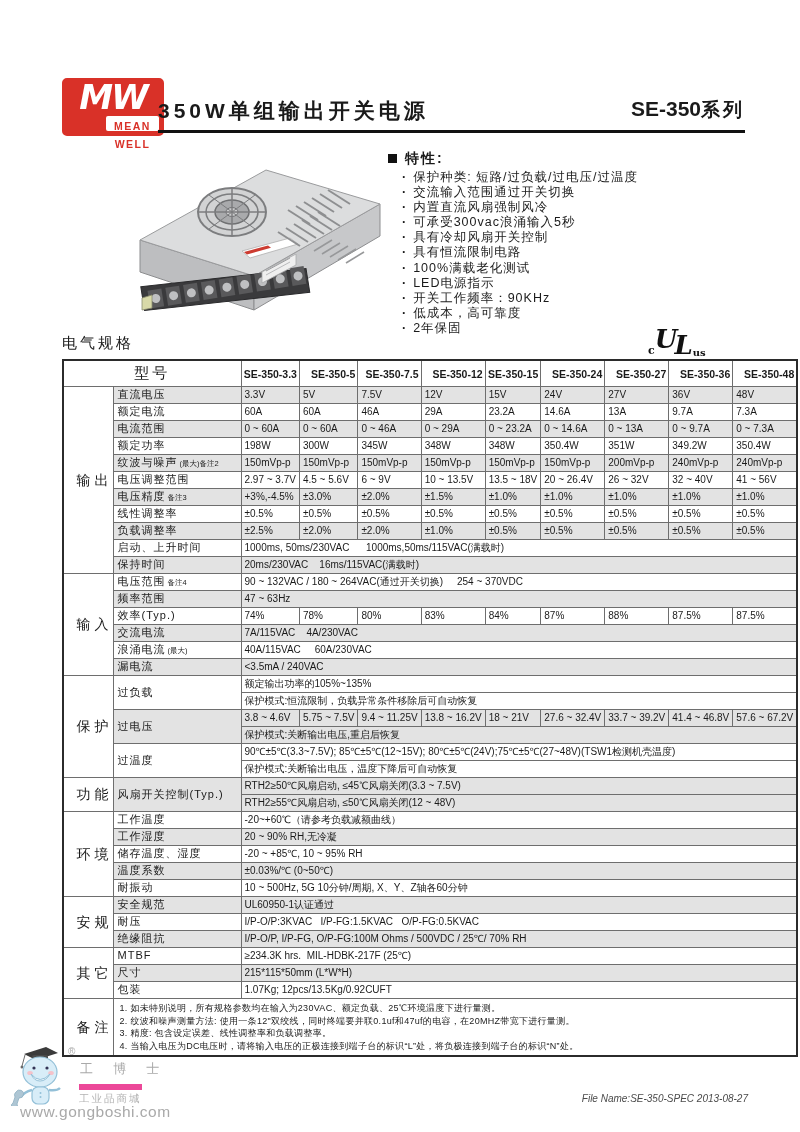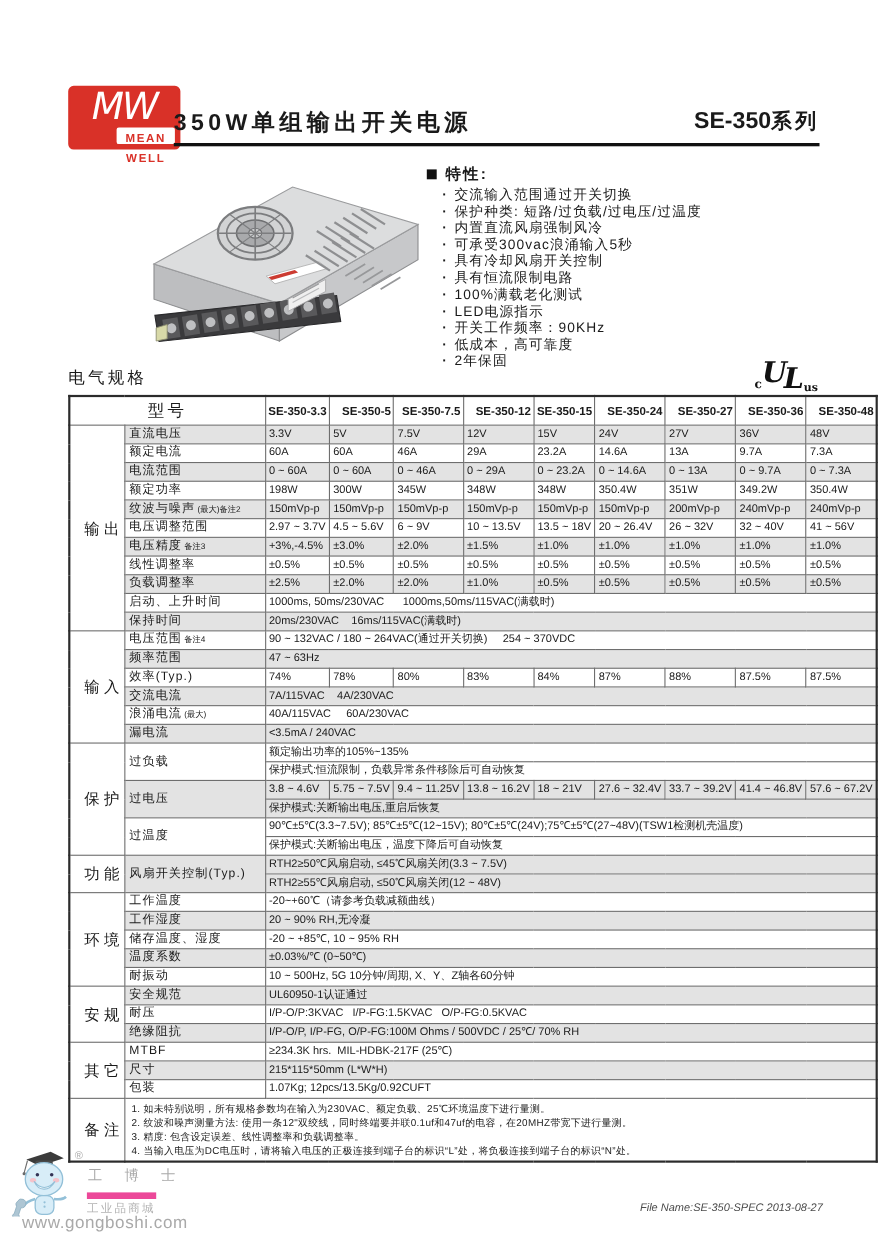--- a/index.html
+++ b/index.html
@@ -1,38 +1,38 @@
 <!DOCTYPE html>
 <html><head>
 <meta charset="utf-8">
 <style>
   html,body{margin:0;padding:0;}
   body{width:800px;height:1132px;background:#fff;font-family:"Liberation Sans",sans-serif;color:#1a1a1a;position:relative;overflow:hidden;}
   .abs{position:absolute;}
   
   .mw-logo{left:62px;top:78px;width:102px;height:58px;background:#d93128;border-radius:5px;border:2px solid #d93128;box-sizing:border-box;}
-  .mw-mw{position:absolute;top:-3px;left:0;right:0;text-align:center;color:#fff;font-style:italic;font-weight:normal;font-size:34px;letter-spacing:-2px;font-family:"DejaVu Sans",sans-serif;}
+  .mw-mw{position:absolute;top:-3px;left:0;right:0;text-align:center;color:#fff;font-style:italic;font-weight:bold;font-size:34px;letter-spacing:-2px;font-family:"DejaVu Sans",sans-serif;}
   .mw-band{position:absolute;left:3px;right:3px;bottom:3px;height:15px;background:#fff;border-radius:2px;text-align:center;margin-left:39px;}
   .mw-band span{color:#d93128;font-weight:bold;font-size:10.5px;letter-spacing:1.5px;line-height:15px;}
   .doc-title{left:158px;top:97px;font-size:21px;font-weight:bold;letter-spacing:4px;}
   .doc-series{right:55px;top:97px;font-size:21px;font-weight:bold;text-align:right;}
   .doc-series .suffix{font-size:19px;letter-spacing:3px;}
   .title-underline{left:158px;top:130px;width:587px;height:3px;background:#111;}
   
   .features{left:388px;top:150px;width:375px;}
   .feat-head{font-size:14px;font-weight:bold;letter-spacing:2px;margin-bottom:2px;}
   .feat-head .sq{display:inline-block;width:9px;height:9px;background:#111;margin-right:8px;}
   .features ul{list-style:none;margin:0;padding:0 0 0 14px;}
   .features li{font-size:12.5px;line-height:15.1px;letter-spacing:1px;white-space:nowrap;}
   .features li::before{content:"·";font-weight:bold;margin-right:6px;}
   
   .photo{left:82px;top:148px;width:300px;height:192px;}
   
   .spec-heading{left:62px;top:334px;font-size:15px;letter-spacing:3px;}
-  .ul-mark{left:686px;top:324px;font-family:"DejaVu Serif",serif;color:#111;}
+  .ul-mark{left:648px;top:324px;font-family:"DejaVu Serif",serif;color:#111;}
   .ul-mark .c{font-size:11px;font-weight:bold;vertical-align:-4px;}
   .ul-mark .U{font-size:26px;font-weight:bold;font-style:italic;letter-spacing:-3px;vertical-align:2px;}
   .ul-mark .L{font-size:26px;font-weight:bold;font-style:italic;vertical-align:-4px;}
   .ul-mark .us{font-size:10px;font-weight:bold;vertical-align:-6px;}
   
   .spec-table-wrap{left:62px;top:359px;}
   table{border-collapse:collapse;table-layout:fixed;}
   td,th{border:1px solid #6e6e6e;overflow:hidden;white-space:nowrap;box-sizing:border-box;}
   table{border:2px solid #2b2b2b;}
   th.model-label{font-size:15px;font-weight:normal;text-align:center;padding:3px 6px;letter-spacing:3px;height:24px;}
@@ -139,22 +139,22 @@
   <g>
     <polygon points="180,124 214,106 214,117 180,135" fill="#efefef" stroke="#a8a9ab" stroke-width="0.8"></polygon>
     <line x1="184" y1="123" x2="208" y2="110" stroke="#9a9b9d" stroke-width="1"></line>
     <line x1="184" y1="127" x2="208" y2="114" stroke="#b9babc" stroke-width="1"></line>
   </g>
 </svg>
 
 <div class="abs features">
   <div class="feat-head"><span class="sq"></span><span>特性:</span></div>
   <ul id="features-list">
+      <li>保护种类: 短路/过负载/过电压/过温度</li>
       <li>交流输入范围通过开关切换</li>
-      <li>保护种类: 短路/过负载/过电压/过温度</li>
       <li>内置直流风扇强制风冷</li>
       <li>可承受300vac浪涌输入5秒</li>
       <li>具有冷却风扇开关控制</li>
       <li>具有恒流限制电路</li>
       <li>100%满载老化测试</li>
       <li>LED电源指示</li>
       <li>开关工作频率：90KHz</li>
       <li>低成本，高可靠度</li>
       <li>2年保固</li>
     </ul>

